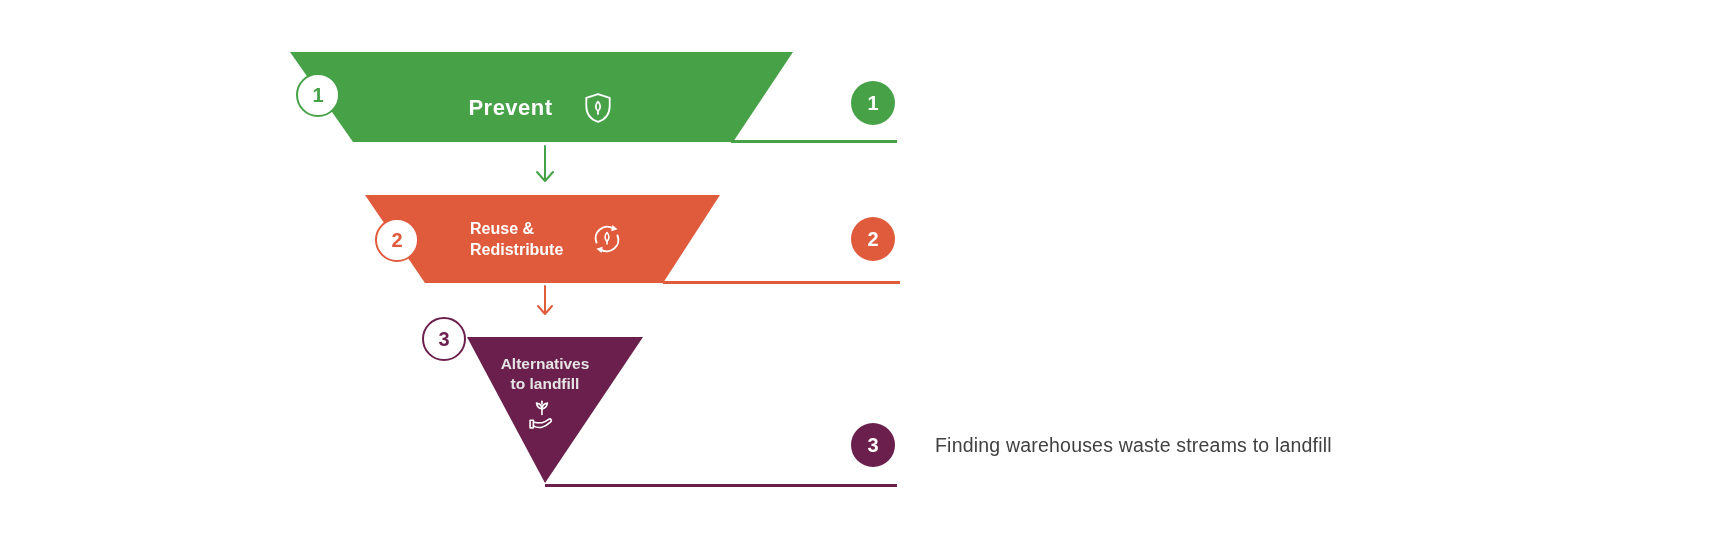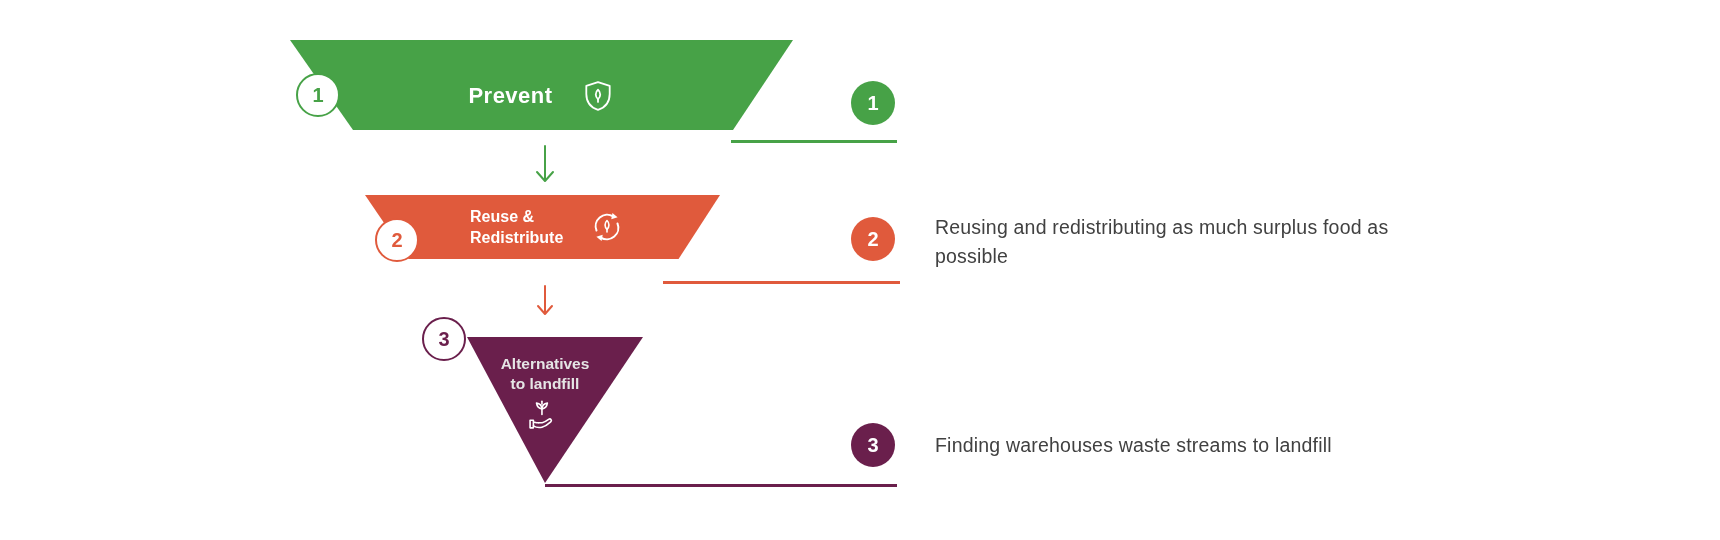--- a/index.html
+++ b/index.html
@@ -9,26 +9,26 @@
     --text:#414141;
   }
   html,body{margin:0;padding:0;background:#ffffff;}
   .canvas{
     position:relative;width:1720px;height:540px;background:#ffffff;
     font-family:"Liberation Sans",sans-serif;overflow:hidden;
   }
   
   .trap{position:absolute;box-sizing:border-box;}
   .trap1{
-    left:290px;top:40px;width:503px;height:112px;background:var(--green);
+    left:290px;top:52px;width:503px;height:112px;background:var(--green);
     clip-path:polygon(0 0,503px 0,443px 90px,63px 90px);
     display:flex;align-items:center;justify-content:center;gap:28px;
   }
   .trap2{
-    left:365px;top:195px;width:355px;height:64px;background:var(--orange);
+    left:365px;top:195px;width:355px;height:88px;background:var(--orange);
     clip-path:polygon(0 0,355px 0,298px 88px,60px 88px);
   }
   .tri3{
     left:467px;top:337px;width:176px;height:146px;background:var(--purple);
     clip-path:polygon(0 0,176px 0,78px 146px);
   }
   .shape-label-lg{color:#fff;font-weight:700;font-size:22px;letter-spacing:.5px;}
   .shape-label-md{
     position:absolute;left:105px;top:50%;transform:translateY(-50%);
     color:#fff;font-weight:700;font-size:16px;line-height:21px;text-align:left;white-space:pre-line;
@@ -149,20 +149,19 @@
   </div>
   <div class="uline uline3"></div>
 
   <div class="desc-circle dc1">
     <span>1</span>
   </div>
 
   <div class="desc-circle dc2">
     <span>2</span>
   </div>
-  <div class="desc-text dt2">Reusing and redistributing as much surplus food as possible</div>
 
   <div class="desc-circle dc3">
     <span>3</span>
   </div>
   <div class="desc-text dt3">Finding warehouses waste streams to landfill</div>
 
 </div>
 
 </body></html>

